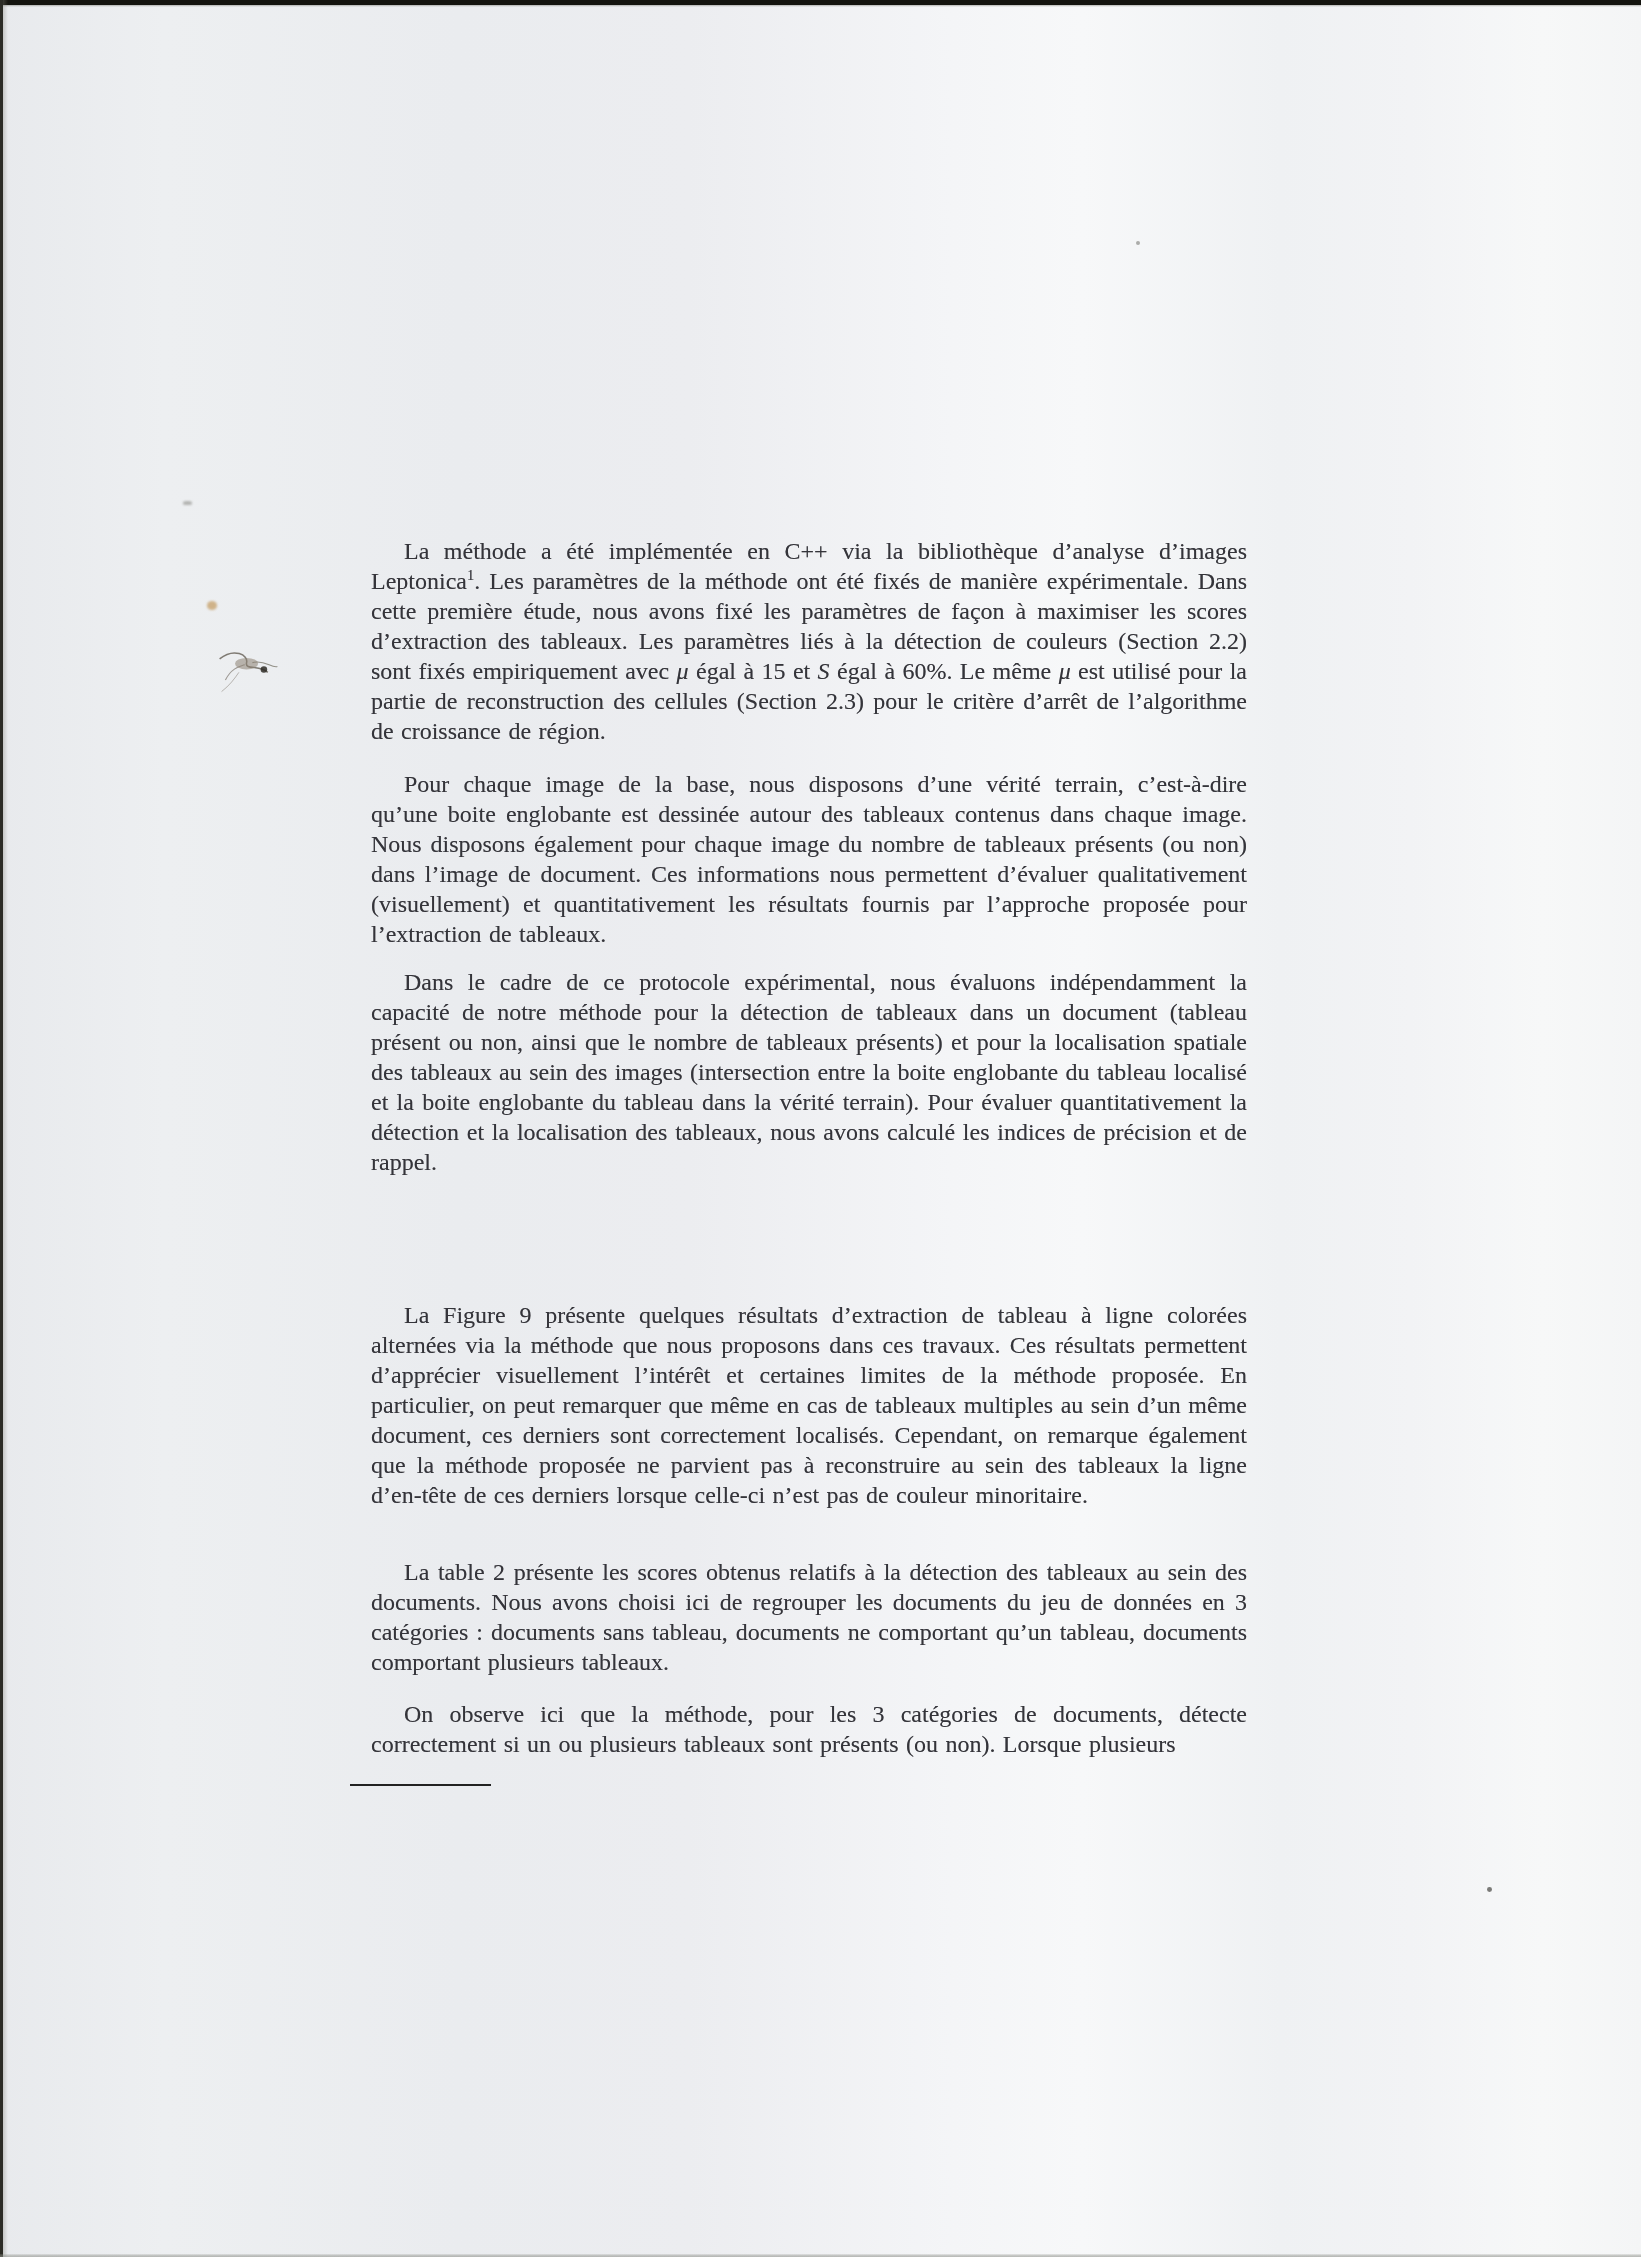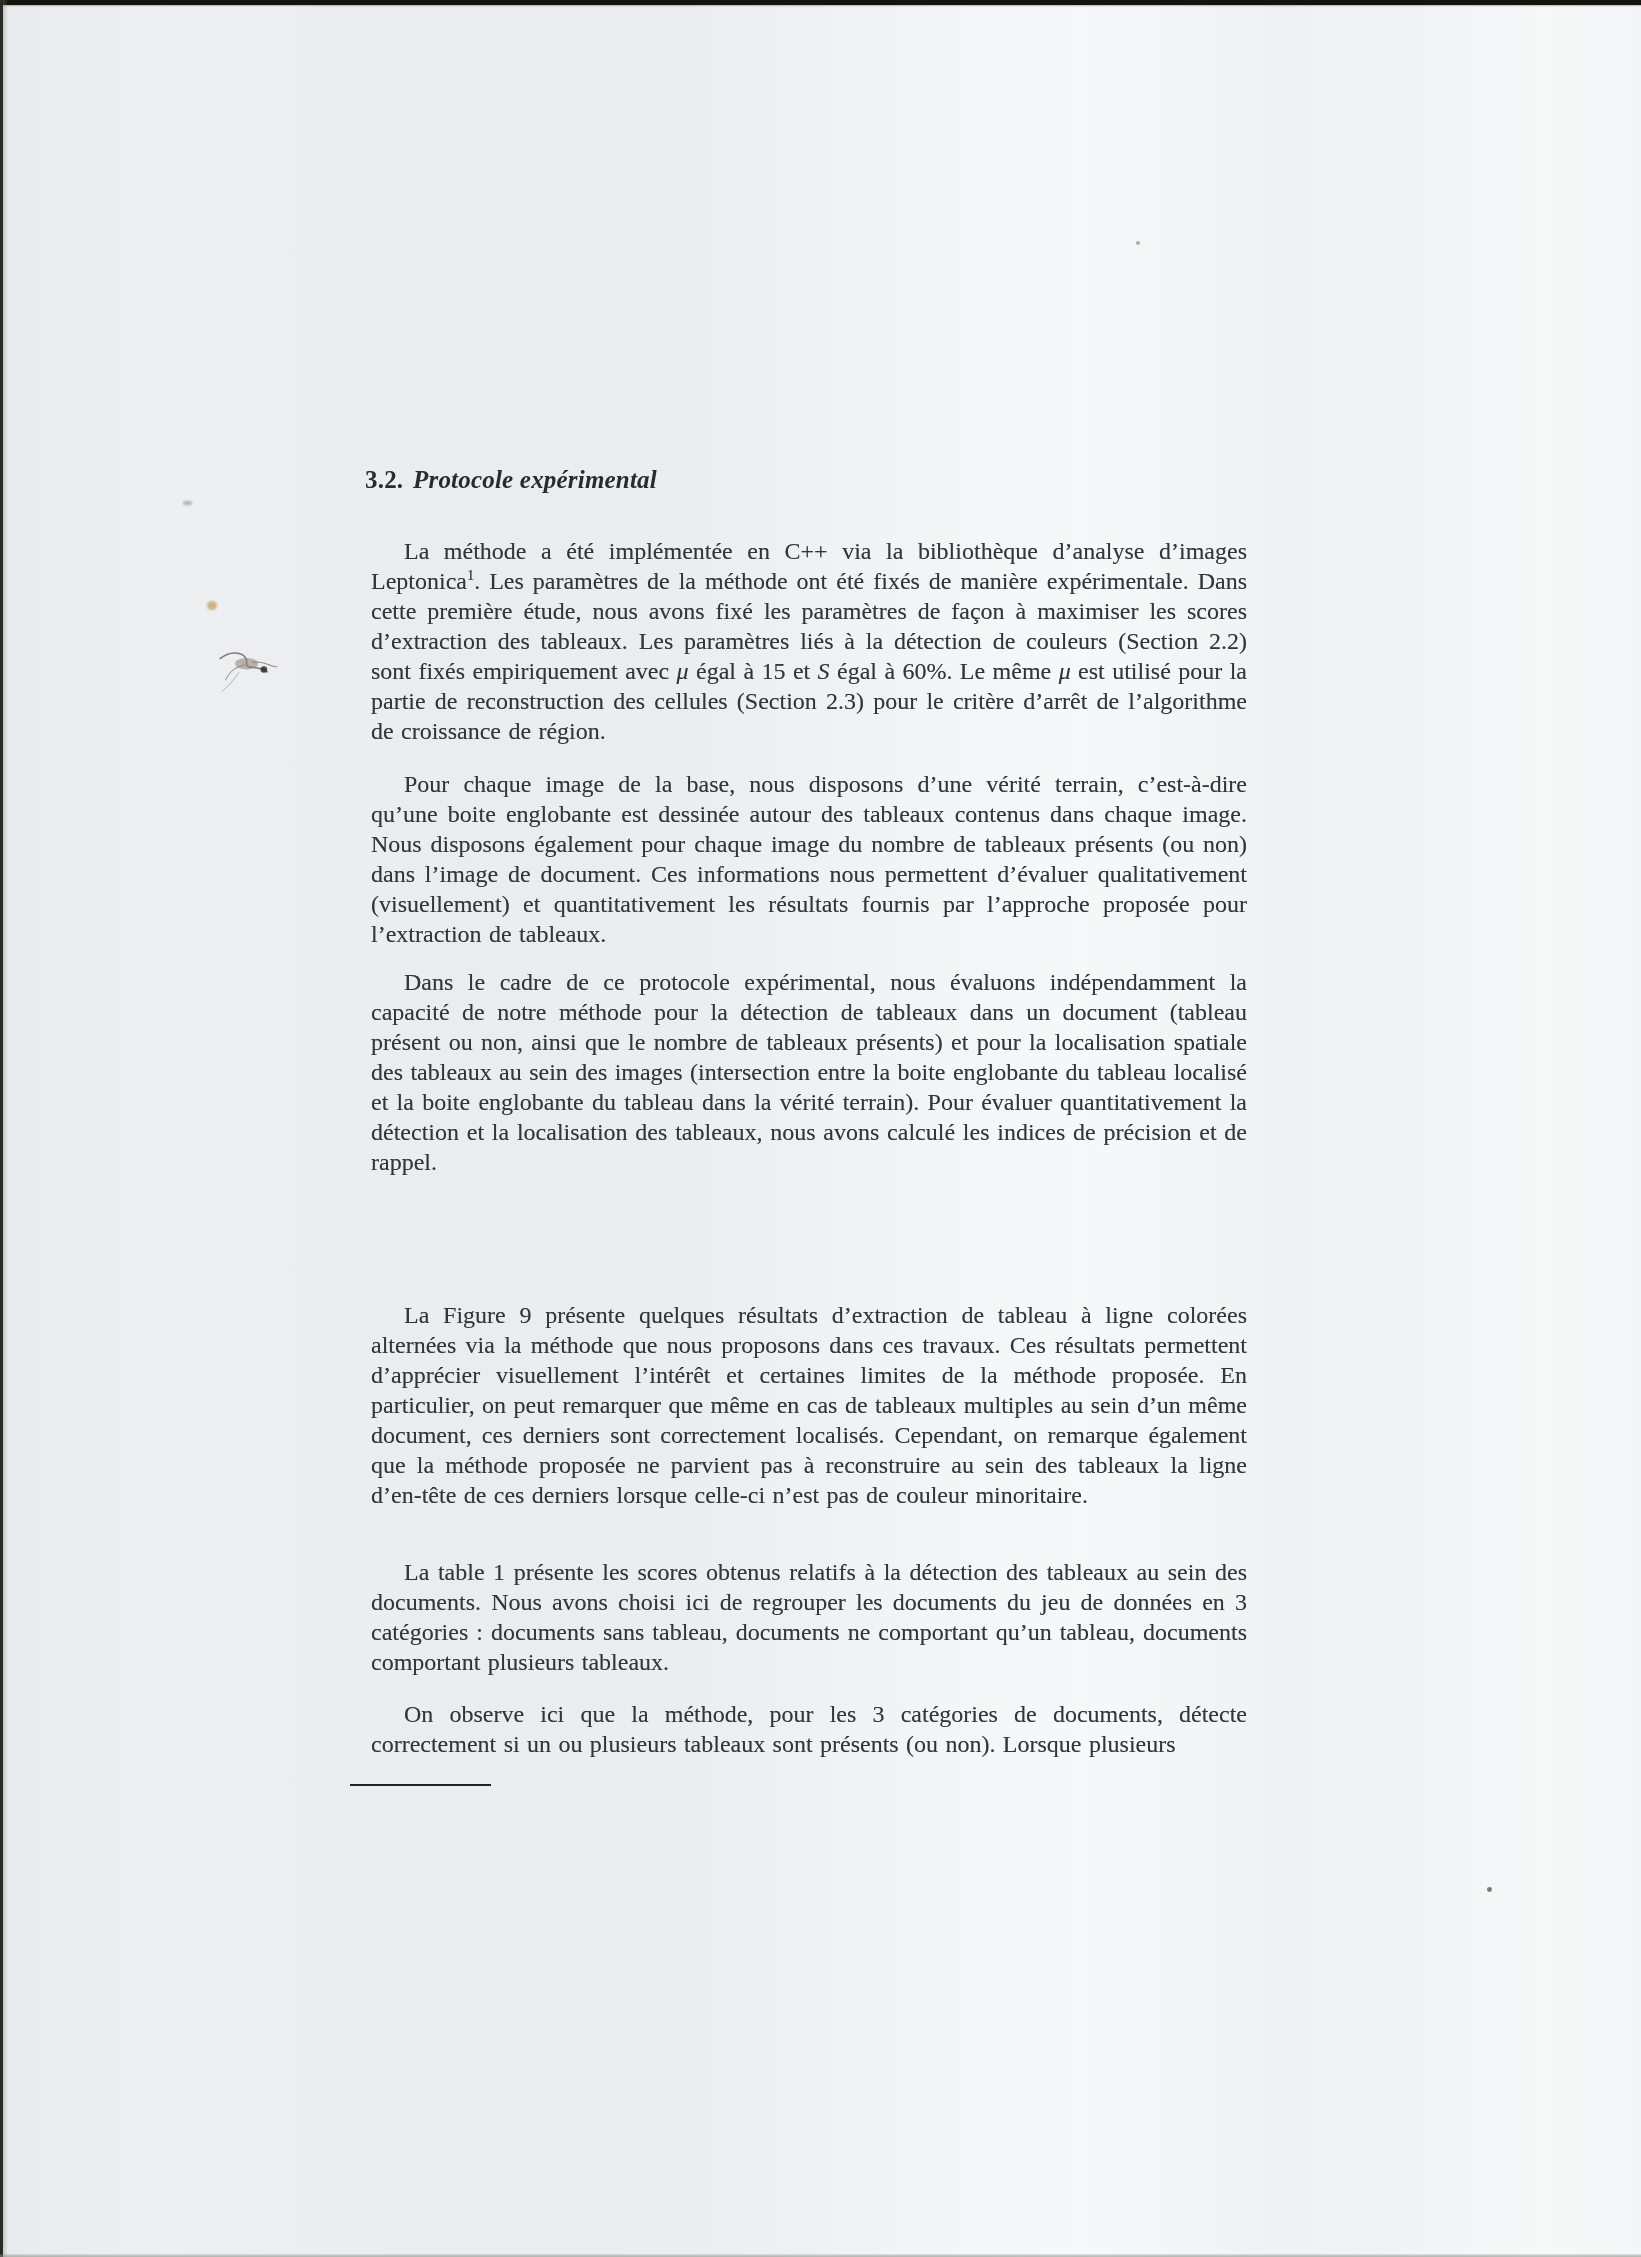--- a/index.html
+++ b/index.html
@@ -67,34 +67,31 @@
 <body>
 
 <div class="page">
 
   <div class="edge-top"></div>
   <div class="edge-left"></div>
   <div class="edge-bottom"></div>
 
   <div class="content">
 
-    <h2 class="h" style="top:466px">
-      <span class="hnum">3.2.</span><span class="htitle">Protocole expérimental</span>
-    </h2>
 
     <p class="body" style="top:530px"><span>La méthode a été implémentée en C++ via la bibliothèque d’analyse d’images Leptonica</span><sup>1</sup><span>. Les paramètres de la méthode ont été fixés de manière expérimentale. Dans cette première étude, nous avons fixé les paramètres de façon à maximiser les scores d’extraction des tableaux. Les paramètres liés à la détection de couleurs (Section 2.2) sont fixés empiriquement avec </span><span style="font-style: italic;">μ</span><span> égal à 15 et </span><span style="font-style: italic;">S</span><span> égal à 60%. Le même </span><span style="font-style: italic;">μ</span><span> est utilisé pour la partie de reconstruction des cellules (Section 2.3) pour le critère d’arrêt de l’algorithme de croissance de région.</span></p>
 
     <p class="body" style="top:763px">Pour chaque image de la base, nous disposons d’une vérité terrain, c’est-à-dire qu’une boite englobante est dessinée autour des tableaux contenus dans chaque image. Nous disposons également pour chaque image du nombre de tableaux présents (ou non) dans l’image de document. Ces informations nous permettent d’évaluer qualitativement (visuellement) et quantitativement les résultats fournis par l’approche proposée pour l’extraction de tableaux.</p>
 
     <p class="body" style="top:961px">Dans le cadre de ce protocole expérimental, nous évaluons indépendamment la capacité de notre méthode pour la détection de tableaux dans un document (tableau présent ou non, ainsi que le nombre de tableaux présents) et pour la localisation spatiale des tableaux au sein des images (intersection entre la boite englobante du tableau localisé et la boite englobante du tableau dans la vérité terrain). Pour évaluer quantitativement la détection et la localisation des tableaux, nous avons calculé les indices de précision et de rappel.</p>
 
 
     <p class="body" style="top:1294px">La Figure 9 présente quelques résultats d’extraction de tableau à ligne colorées alternées via la méthode que nous proposons dans ces travaux. Ces résultats permettent d’apprécier visuellement l’intérêt et certaines limites de la méthode proposée. En particulier, on peut remarquer que même en cas de tableaux multiples au sein d’un même document, ces derniers sont correctement localisés. Cependant, on remarque également que la méthode proposée ne parvient pas à reconstruire au sein des tableaux la ligne d’en-tête de ces derniers lorsque celle-ci n’est pas de couleur minoritaire.</p>
 
-    <p class="body" style="top:1551px">La table 1 présente les scores obtenus relatifs à la détection des tableaux au sein des documents. Nous avons choisi ici de regrouper les documents du jeu de données en 3 catégories : documents sans tableau, documents ne comportant qu’un tableau, documents comportant plusieurs tableaux.</p>
+    <p class="body" style="top:1551px">La table 2 présente les scores obtenus relatifs à la détection des tableaux au sein des documents. Nous avons choisi ici de regrouper les documents du jeu de données en 3 catégories : documents sans tableau, documents ne comportant qu’un tableau, documents comportant plusieurs tableaux.</p>
 
     <p class="body" style="top:1693px">On observe ici que la méthode, pour les 3 catégories de documents, détecte correctement si un ou plusieurs tableaux sont présents (ou non). Lorsque plusieurs</p>
 
     <div class="foot-rule"></div>
 
   </div>
 
   <div class="speck sp1"></div>
   <div class="speck sp2"></div>
   <div class="speck sp3"></div>

